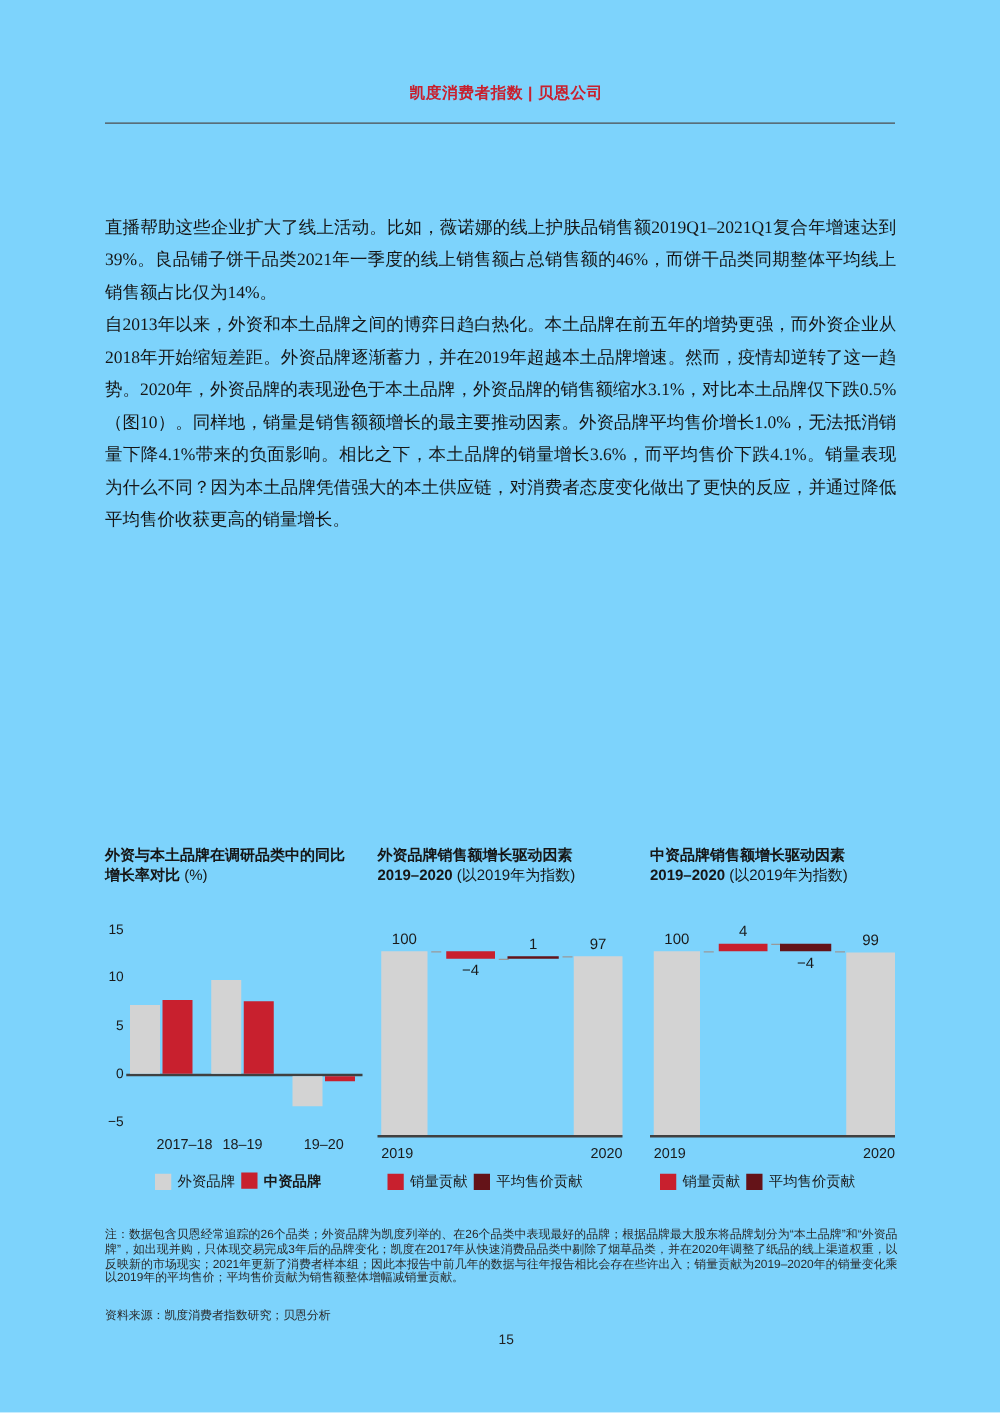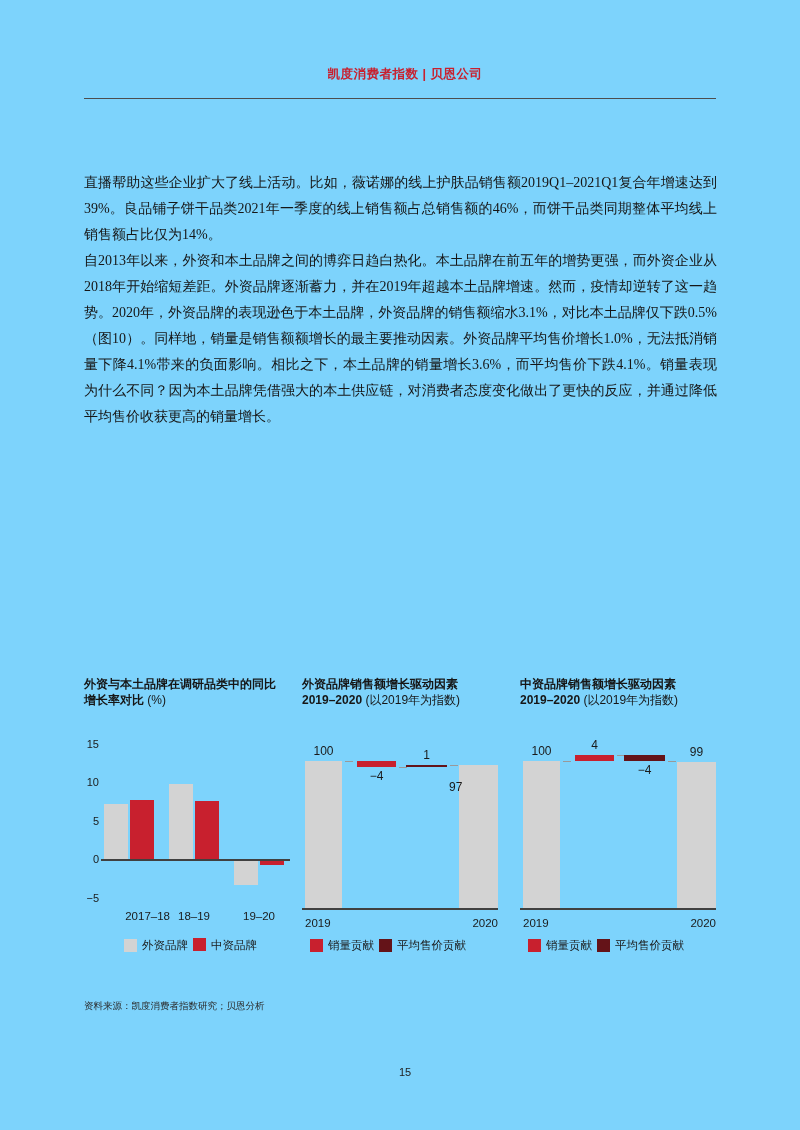--- a/index.html
+++ b/index.html
@@ -64,21 +64,21 @@
         <div style="position: absolute; left: 176px; top: 121px; width: 24px; height: 3.85px; background: rgb(200, 32, 46);"></div>
         <div style="position: absolute; left: 4px; top: 170px; width: 82px; text-align: right; font-size: 11.5px;">2017–18</div>
         <div style="position: absolute; left: 69px; top: 170px; width: 82px; text-align: center; font-size: 11.5px;">18–19</div>
         <div style="position: absolute; left: 134px; top: 170px; width: 82px; text-align: center; font-size: 11.5px;">19–20</div>
       </div>
     <div class="legend">
         <div style="display: flex; align-items: center; gap: 5px;">
           <span style="width: 13px; height: 13px; flex: 0 0 auto; display: inline-block; background: rgb(211, 211, 211);"></span>
           <span style="font-size: 11.5px;">外资品牌</span>
         </div>
-        <div style="display: flex; align-items: flex-start; gap: 5px;">
+        <div style="display: flex; align-items: flex-start; gap: 5px; font-weight: bold;">
           <span style="width: 13px; height: 13px; flex: 0 0 auto; display: inline-block; background: rgb(200, 32, 46);"></span>
           <span style="font-size: 11.5px;">中资品牌</span>
         </div>
       </div>
   </div>
 
   <div class="col col2">
     <div class="chart-title">
       <span>外资品牌销售额增长驱动因素</span><br>
       <span>2019–2020</span><span class="t-rest"> (以2019年为指数)</span>
@@ -88,21 +88,21 @@
         <div style="position: absolute; left: -7px; top: 4px; width: 57px; text-align: center; font-size: 12px;">100</div>
         <div style="position: absolute; left: 43px; top: 21px; width: 8px; height: 1px; background: rgb(153, 153, 153);"></div>
         <div style="position: absolute; left: 3px; top: 177px; width: 51px; text-align: left; font-size: 11.5px;">2019</div>
         <div style="position: absolute; left: 55px; top: 21px; width: 39px; height: 5.92px; background: rgb(200, 32, 46);"></div>
         <div style="position: absolute; left: 45px; top: 28.92px; width: 59px; text-align: center; font-size: 12px;">−4</div>
         <div style="position: absolute; left: 97px; top: 26.92px; width: 8px; height: 1px; background: rgb(153, 153, 153);"></div>
         <div style="position: absolute; left: 104px; top: 25.44px; width: 41px; height: 2px; background: rgb(100, 19, 24);"></div>
         <div style="position: absolute; left: 94px; top: 8.44px; width: 61px; text-align: center; font-size: 12px;">1</div>
         <div style="position: absolute; left: 148px; top: 25.44px; width: 8px; height: 1px; background: rgb(153, 153, 153);"></div>
         <div style="position: absolute; left: 157px; top: 25.44px; width: 39px; height: 142.56px; background: rgb(211, 211, 211);"></div>
-        <div style="position: absolute; left: 147px; top: 8.44px; width: 59px; font-size: 12px; margin-top: 32px;">97</div>
+        <div style="position: absolute; left: 147px; top: 8.44px; width: 59px; text-align: center; font-size: 12px;">97</div>
         <div style="position: absolute; left: 143px; top: 177px; width: 53px; text-align: right; font-size: 11.5px;">2020</div>
         <div style="position: absolute; left: 0px; top: 168px; width: 196px; height: 2px; background: rgb(64, 64, 64);"></div>
       </div>
     <div class="legend">
         <div style="display: flex; align-items: center; gap: 5px;">
           <span style="width: 13px; height: 13px; flex: 0 0 auto; display: inline-block; background: rgb(200, 32, 46);"></span>
           <span style="font-size: 11.5px;">销量贡献</span>
         </div>
         <div style="display: flex; align-items: center; gap: 5px;">
           <span style="width: 13px; height: 13px; flex: 0 0 auto; display: inline-block; background: rgb(100, 19, 24);"></span>
@@ -138,17 +138,18 @@
           <span style="font-size: 11.5px;">销量贡献</span>
         </div>
         <div style="display: flex; align-items: center; gap: 5px;">
           <span style="width: 13px; height: 13px; flex: 0 0 auto; display: inline-block; background: rgb(100, 19, 24);"></span>
           <span style="font-size: 11.5px;">平均售价贡献</span>
         </div>
       </div>
   </div>
 
   <div class="notes">
+    <div>注：数据包含贝恩经常追踪的26个品类；外资品牌为凯度列举的、在26个品类中表现最好的品牌；根据品牌最大股东将品牌划分为“本土品牌”和“外资品牌”，如出现并购，只体现交易完成3年后的品牌变化；凯度在2017年从快速消费品品类中剔除了烟草品类，并在2020年调整了纸品的线上渠道权重，以反映新的市场现实；2021年更新了消费者样本组；因此本报告中前几年的数据与往年报告相比会存在些许出入；销量贡献为2019–2020年的销量变化乘以2019年的平均售价；平均售价贡献为销售额整体增幅减销量贡献。</div>
     <div class="source">资料来源：凯度消费者指数研究；贝恩分析</div>
   </div>
 
   <div class="pagenum">15</div>
 </div>
 
 </body></html>

